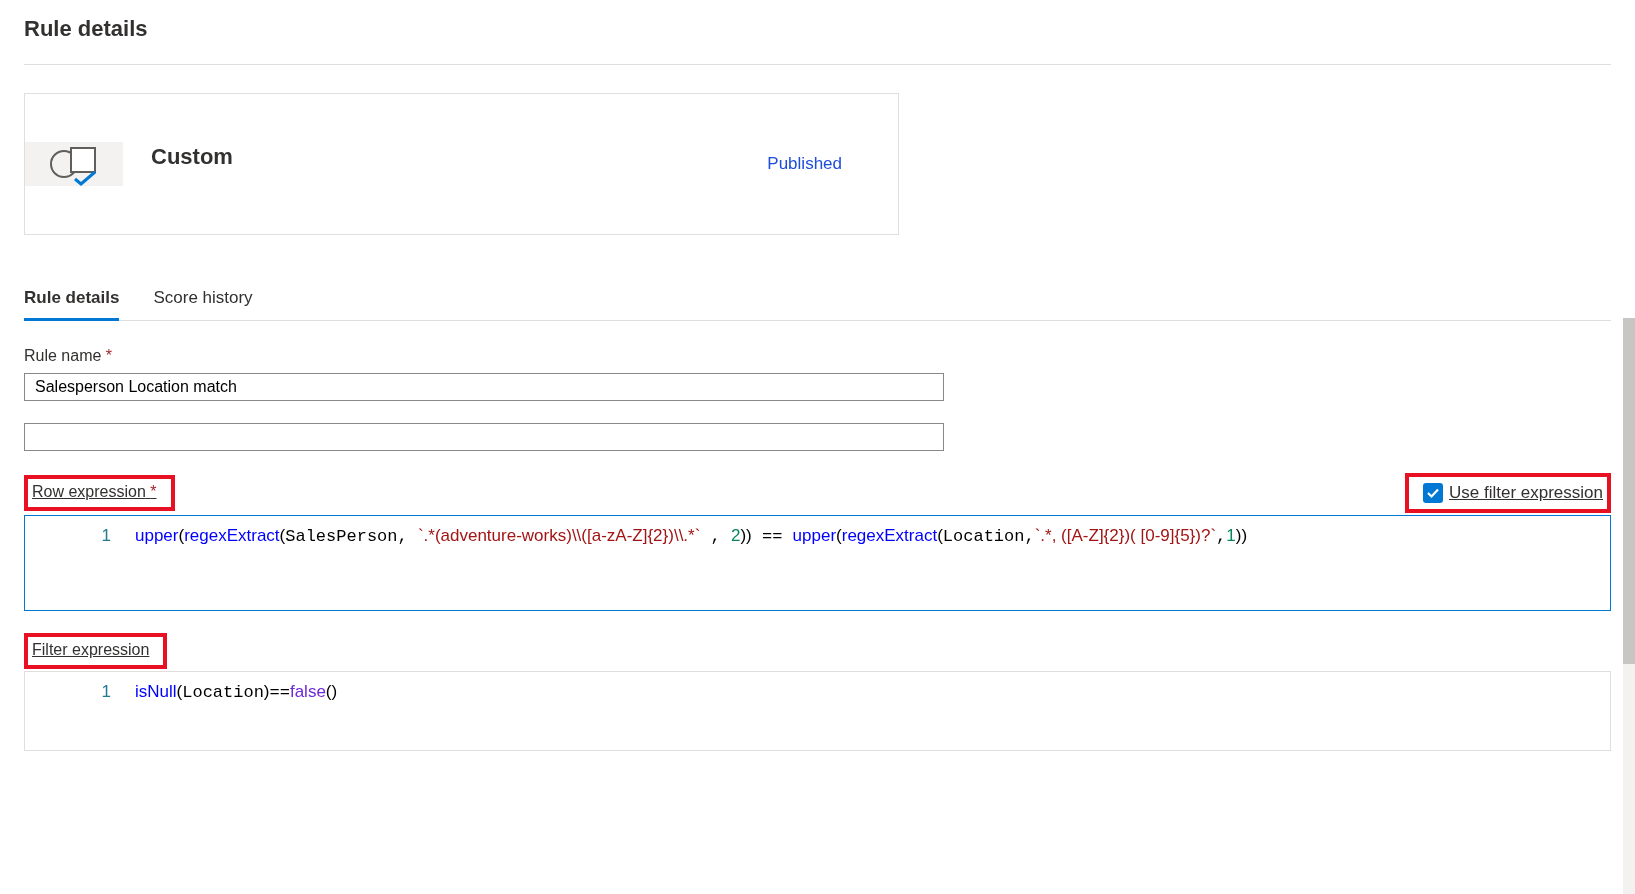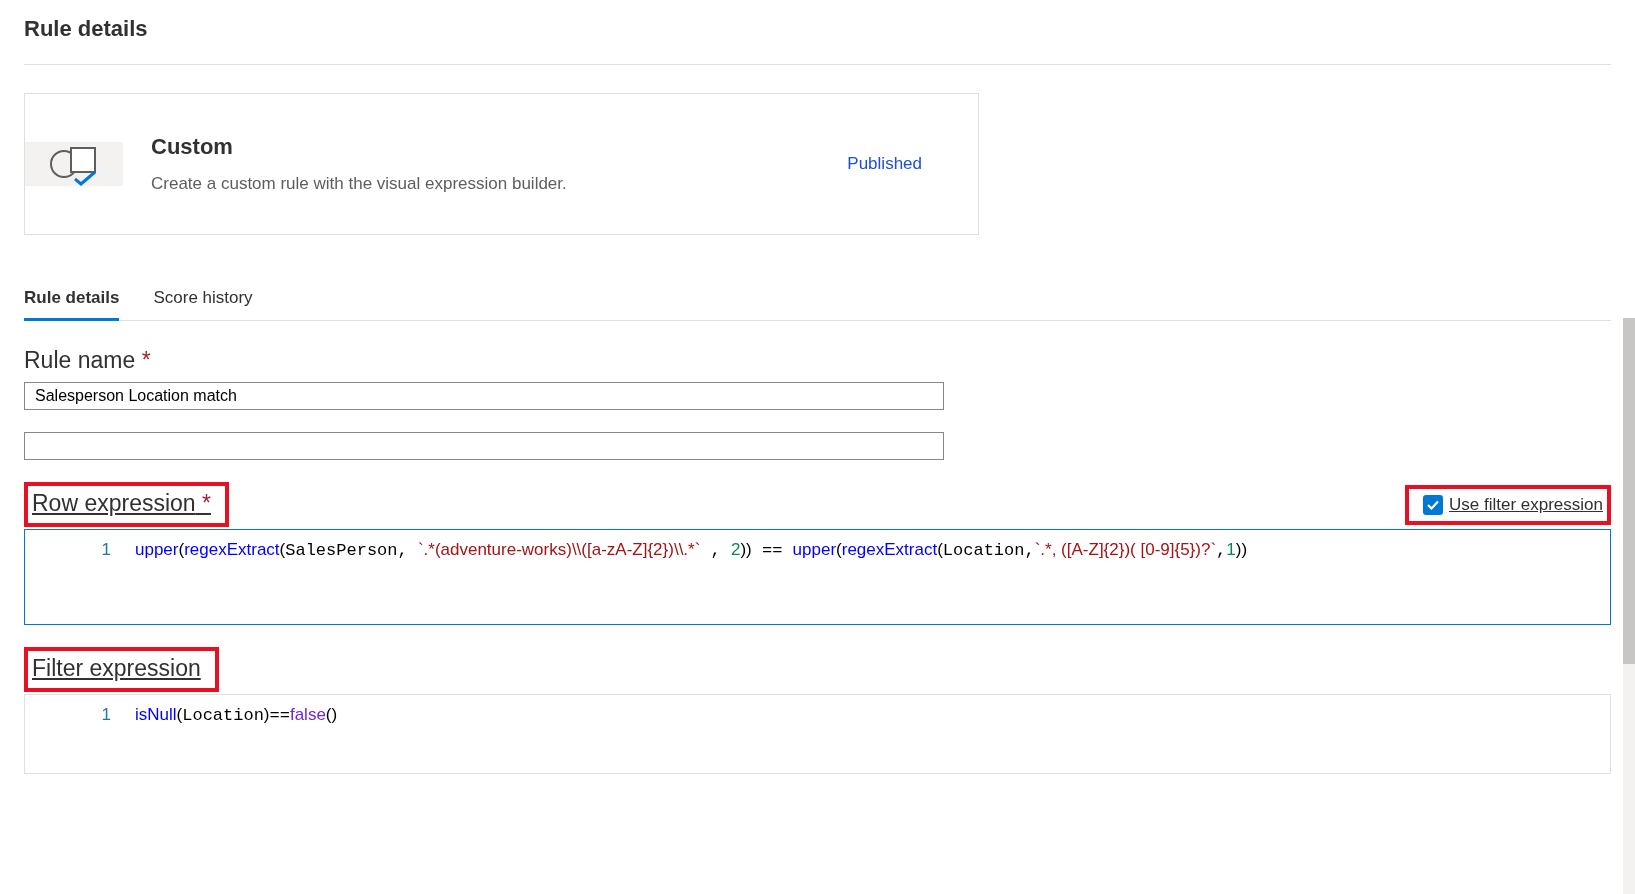--- a/index.html
+++ b/index.html
@@ -1,33 +1,33 @@
 <!DOCTYPE html>
 <html><head>
 <meta charset="utf-8">
 <style>
 * { box-sizing: border-box; margin: 0; padding: 0; }
 body { font-family: "Segoe UI", -apple-system, sans-serif; color: #323130; background: #fff; padding: 16px 24px; font-size: 15px; }
 
 .page-title { font-size: 22px; font-weight: 600; margin-bottom: 22px; }
 .hr { border: none; border-top: 1px solid #e1dfdd; margin-bottom: 28px; }
 
-.card { display: flex; border: 1px solid #e1dfdd; width: 955px; height: 142px; align-items: center; }
+.card { display: flex; border: 1px solid #e1dfdd; width: 875px; height: 142px; align-items: center; }
 .card-icon-box { width: 98px; background: #f3f2f1; display: flex; align-items: center; justify-content: center; }
 .card-body { flex: 1; padding: 30px 28px; display: flex; align-items: center; justify-content: space-between; }
 .card-main-title { font-size: 22px; font-weight: 600; margin-bottom: 14px; }
 .card-desc { font-size: 17px; color: #605e5c; }
 .card-status { font-size: 17px; color: #1d4ed8; padding-right: 28px; }
 
 .tabs { display: flex; gap: 34px; margin-top: 52px; border-bottom: 1px solid #e1dfdd; }
 .tab { font-size: 17px; padding-bottom: 10px; cursor: pointer; border-bottom: 3px solid transparent; position: relative; top: 1px; }
 .tab.active { font-weight: 600; border-bottom-color: #0078d4; }
 
 .form-area { margin-top: 26px; }
-.field-label { font-size: 23px; margin-bottom: 8px; display: block; }
+.field-label { font-size: 16px; margin-bottom: 8px; display: block; }
 .req { color: #a4262c; }
 .text-input { width: 920px; height: 28px; border: 1px solid #8a8886; padding: 6px 10px; font-size: 16px; font-family: inherit; }
 .field-gap { margin-top: 22px; }
 
 .row-exp-header { display: flex; align-items: center; justify-content: space-between; margin-top: 22px; }
 .highlight-box { border: 4px solid #e81123; padding: 4px 14px 6px 4px; display: inline-flex; align-items: center; text-decoration: underline; }
 .highlight-box .field-label { margin-bottom: 0; }
 
 .checkbox-wrap { display: inline-flex; align-items: center; gap: 6px; cursor: pointer; }
 .checkbox { width: 20px; height: 20px; background: #0078d4; border-radius: 3px; display: flex; align-items: center; justify-content: center; }
@@ -61,21 +61,20 @@
   <div class="card-icon-box">
     <svg width="50" height="44" viewBox="0 0 50 44">
       <circle cx="15" cy="22" r="13" fill="none" stroke="#605e5c" stroke-width="2"></circle>
       <rect x="22" y="6" width="24" height="24" fill="#fff" stroke="#605e5c" stroke-width="2"></rect>
       <polyline points="26,37 32,42 46,30" fill="none" stroke="#0078d4" stroke-width="3"></polyline>
     </svg>
   </div>
   <div class="card-body">
     <div>
       <div class="card-main-title">Custom</div>
-      <div class="card-desc">Create a custom rule with the visual expression builder.</div>
     </div>
     <div class="card-status">Published</div>
   </div>
 </div>
 
 <div class="tabs">
   <div class="tab active">Rule details</div>
   <div class="tab">Score history</div>
 </div>
 

